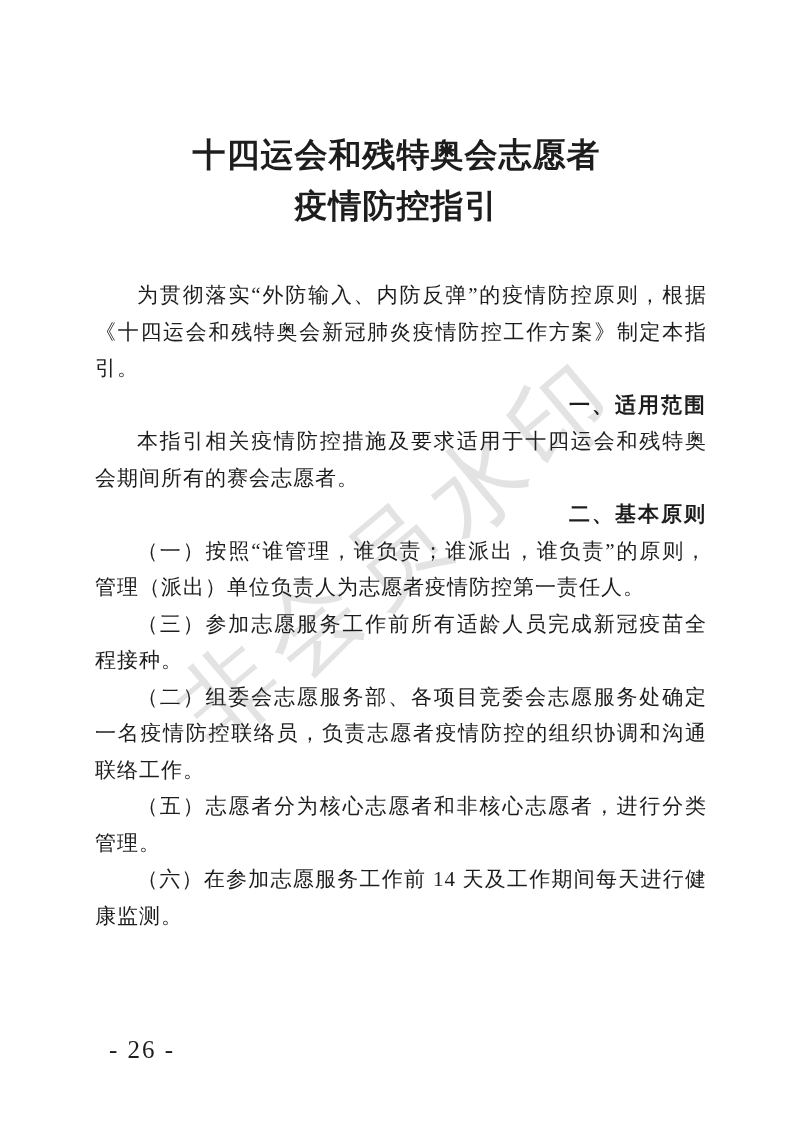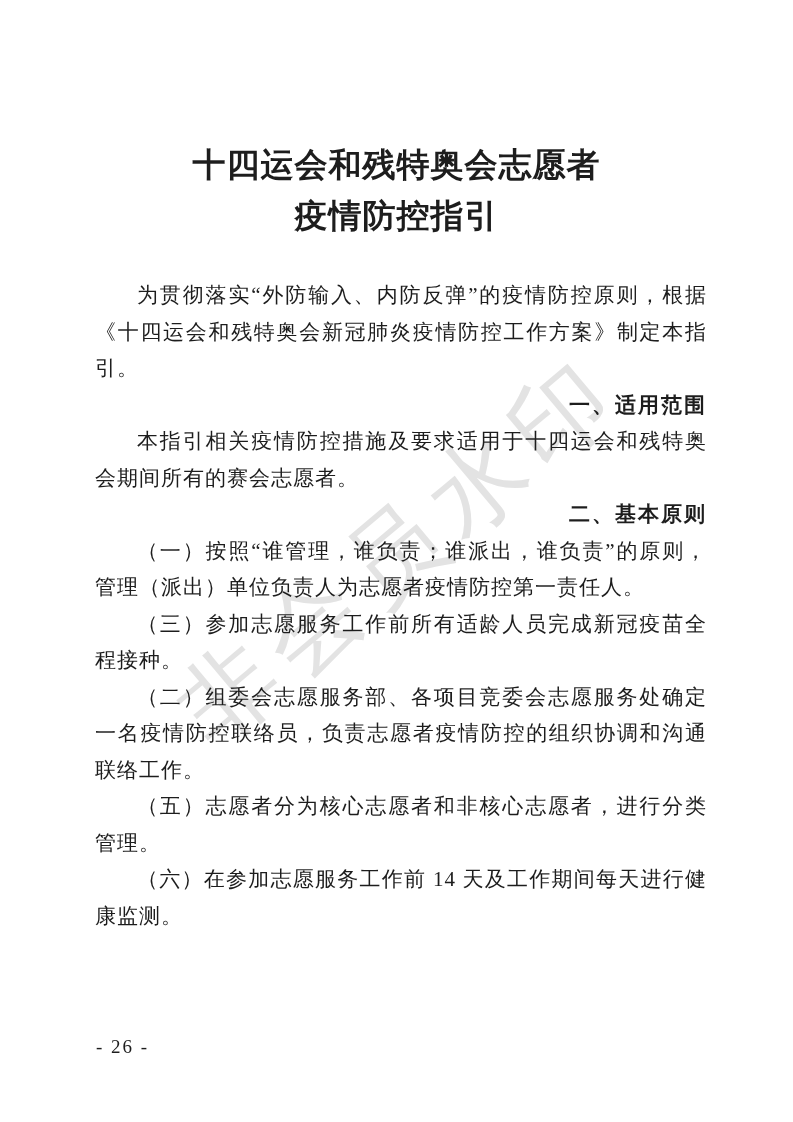--- a/index.html
+++ b/index.html
@@ -22,21 +22,21 @@
     font-size: 96px;
     letter-spacing: 12px;
     color: #e3e3e3;
     white-space: nowrap;
     z-index: 0;
     user-select: none;
   }
 
   .doc-title {
     position: absolute;
-    top: 140px; left: 0; width: 100%;
+    top: 130px; left: 0; width: 100%;
     margin: 0;
     text-align: center;
     font-family: "Liberation Serif", "DejaVu Serif", serif;
     font-weight: bold;
     font-size: 33px;
     line-height: 51px;
     letter-spacing: 1px;
     z-index: 1;
   }
 
@@ -52,22 +52,22 @@
   .doc-body p { margin: 0; text-indent: 2em; }
   .doc-body p.heading {
     font-family: "Liberation Sans", "DejaVu Sans", sans-serif;
     font-weight: bold;
     text-align: right;
     letter-spacing: 2px;
   }
 
   .page-number {
     position: absolute;
-    left: 96px; top: 1036px;
-    font-size: 19px;
+    left: 109px; top: 1036px;
+    font-size: 25px;
     letter-spacing: 2px;
     z-index: 1;
   }
 </style>
 </head>
 <body>
 
 <div class="doc-page">
 
   <div class="watermark">非会员水印</div>

